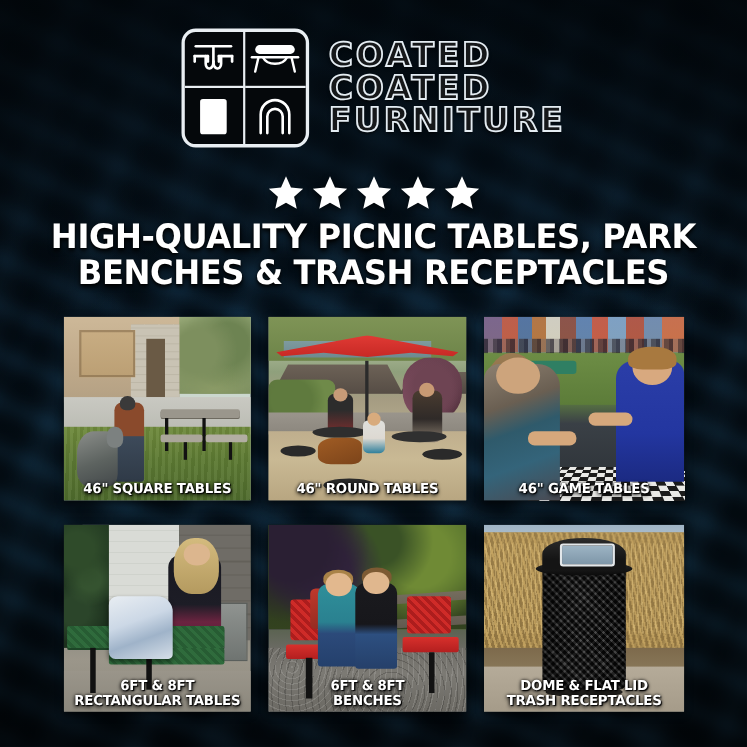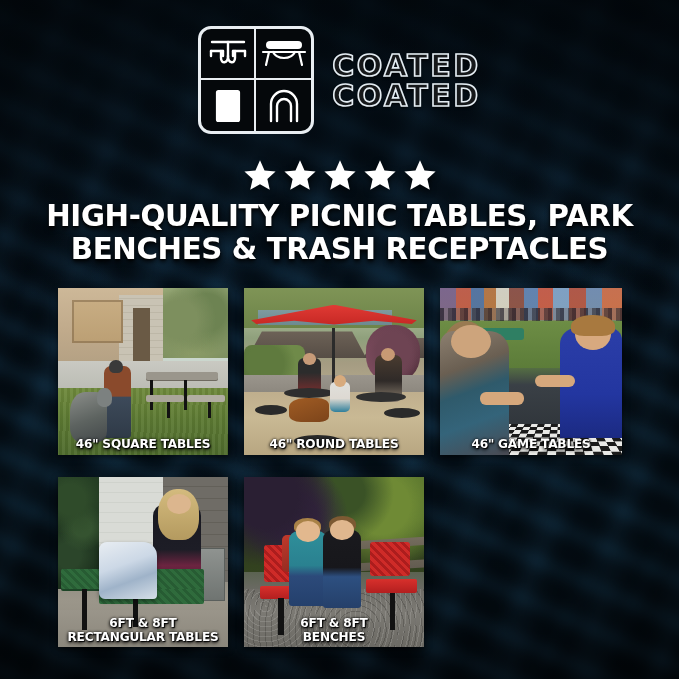--- a/index.html
+++ b/index.html
@@ -363,20 +363,21 @@
           <svg width="38" height="36" viewBox="0 0 38 36" fill="none" stroke="#fff" stroke-width="2.4" stroke-linecap="round">
             <path d="M6 33 L6 16 A13 13 0 0 1 32 16 L32 33"></path>
             <path d="M12 33 L12 18 A7 7 0 0 1 26 18 L26 33"></path>
           </svg>
         </div>
       </div>
 
       <div class="wordmark">
         <div class="wm-line">COATED</div>
         <div class="wm-line">COATED</div>
+        <div class="wm-line">FURNITURE</div>
       </div>
     </div>
 
     <div class="stars" id="stars">
         <span class="star">
           <svg viewBox="0 0 24 24">
             <polygon points="12,1.6 15.2,8.8 23,9.6 17.2,14.8 18.9,22.4 12,18.5 5.1,22.4 6.8,14.8 1,9.6 8.8,8.8" fill="#ffffff"></polygon>
           </svg>
         </span>
         <span class="star">
@@ -525,16 +526,32 @@
           <div class="abs t5-k1hair"></div>
           <div class="abs t5-k1h"></div>
           <div class="abs t5-k2"></div>
           <div class="abs t5-k2hair"></div>
           <div class="abs t5-k2h"></div>
         </div>
         <div class="cap two">6FT &amp; 8FT
 BENCHES</div>
       </div>
 
+      <div class="tile r2">
+        <div class="photo">
+          <div class="abs t6-sky"></div>
+          <div class="abs t6-grass"></div>
+          <div class="abs t6-grass2"></div>
+          <div class="abs t6-soil"></div>
+          <div class="abs t6-walk"></div>
+          <div class="abs t6-can"></div>
+          <div class="abs t6-rim"></div>
+          <div class="abs t6-dome"></div>
+          <div class="abs t6-slot"></div>
+          <div class="abs t6-base"></div>
+        </div>
+        <div class="cap two">DOME &amp; FLAT LID
+TRASH RECEPTACLES</div>
+      </div>
 
     </div>
   </div>
 </div>
 
 </body></html>

